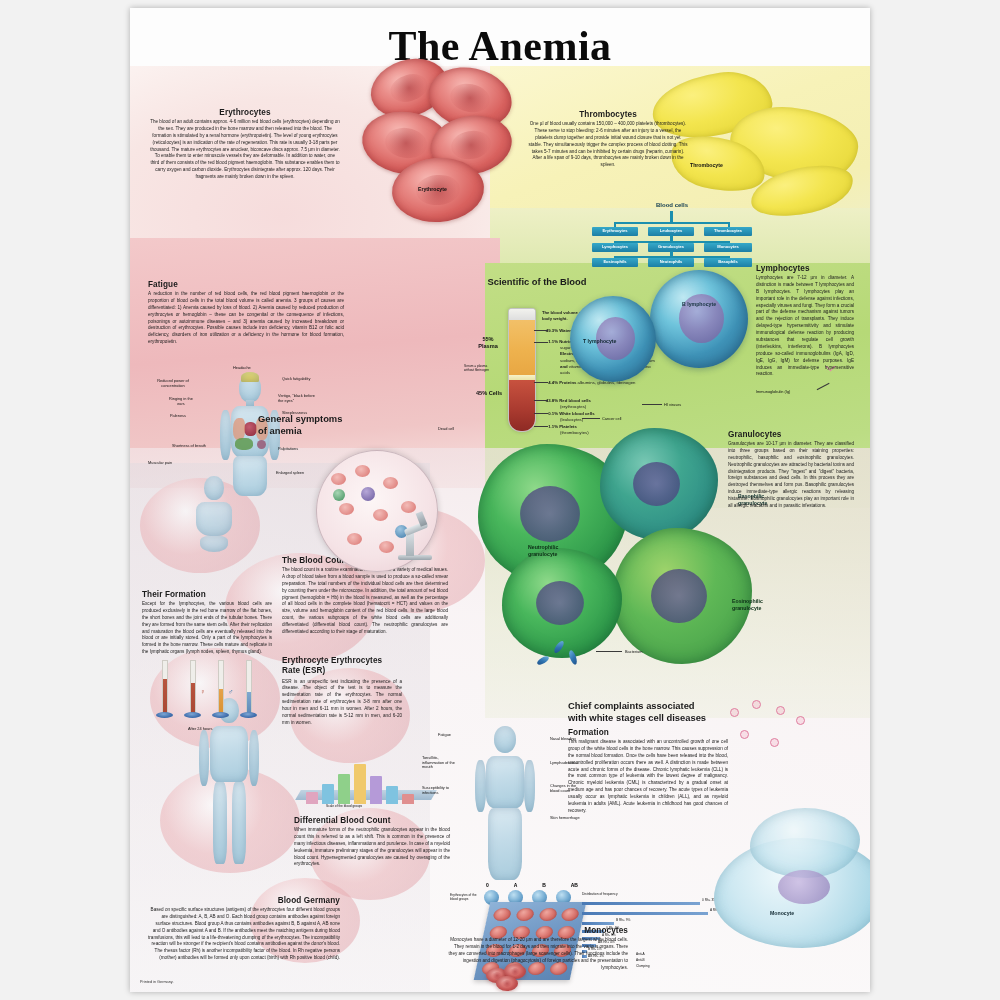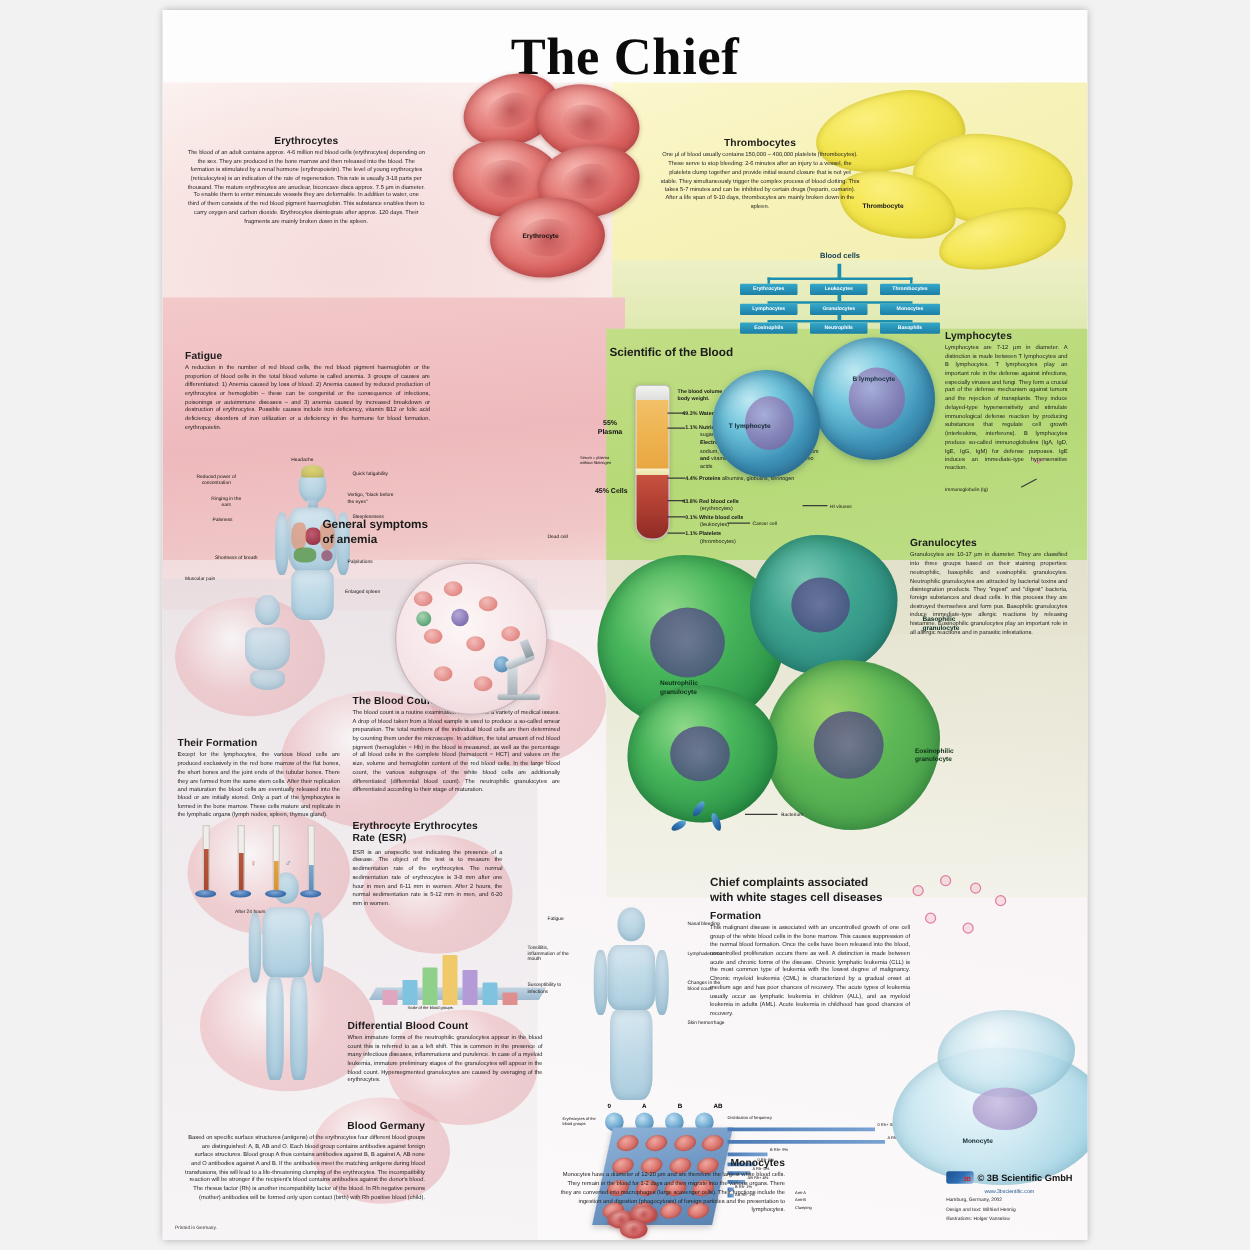--- a/index.html
+++ b/index.html
@@ -175,21 +175,21 @@
 
   <div class="rbcblob" style="left:10px;top:470px;width:120px;height:95px;"></div>
   <div class="rbcblob" style="left:95px;top:545px;width:150px;height:110px;"></div>
   <div class="rbcblob" style="left:215px;top:500px;width:140px;height:105px;"></div>
   <div class="rbcblob" style="left:20px;top:640px;width:130px;height:100px;"></div>
   <div class="rbcblob" style="left:160px;top:660px;width:120px;height:95px;"></div>
   <div class="rbcblob" style="left:30px;top:760px;width:140px;height:105px;"></div>
   <div class="rbcblob" style="left:180px;top:800px;width:120px;height:92px;"></div>
   <div class="rbcblob" style="left:120px;top:870px;width:110px;height:85px;"></div>
 
-  <div class="title">The Chief</div>
+  <div class="title">The Anemia</div>
 
   <div class="ery" style="left:240px;top:52px;width:78px;height:56px;transform:rotate(-18deg);"></div>
   <div class="ery" style="left:298px;top:60px;width:84px;height:60px;transform:rotate(12deg);"></div>
   <div class="ery" style="left:232px;top:104px;width:88px;height:62px;transform:rotate(8deg);"></div>
   <div class="ery" style="left:300px;top:108px;width:82px;height:58px;transform:rotate(-10deg);"></div>
   <div class="ery" style="left:262px;top:150px;width:92px;height:64px;transform:rotate(-4deg);"></div>
   <div class="lbl" style="left:288px;top:178px;">Erythrocyte</div>
 
   <div class="thr" style="left:522px;top:66px;width:120px;height:62px;border-radius:60% 40% 55% 45%/55% 60% 40% 45%;transform:rotate(-8deg);"></div>
   <div class="thr" style="left:600px;top:100px;width:128px;height:74px;border-radius:45% 55% 40% 60%/50% 45% 55% 50%;transform:rotate(6deg);"></div>
@@ -426,21 +426,21 @@
     <div class="esrbase" style="left:32px;top:54px;"></div>
     <div class="esrtube" style="left:66px;top:2px;height:54px;background:linear-gradient(180deg,#efeeea 0%,#efeeea 52%,#e5a24a 52%,#d9912f 100%);"></div>
     <div class="esrbase" style="left:60px;top:54px;"></div>
     <div class="esrtube" style="left:94px;top:2px;height:54px;background:linear-gradient(180deg,#efeeea 0%,#efeeea 58%,#7fa8cf 58%,#5b87b5 100%);"></div>
     <div class="esrbase" style="left:88px;top:54px;"></div>
     <div style="position:absolute;left:48px;top:30px;color:#b8553f;font-size:7px;">♀</div>
     <div style="position:absolute;left:76px;top:30px;color:#3f78ab;font-size:7px;">♂</div>
   </div>
   <div class="lbl sm" style="left:58px;top:718px;">After 24 hours</div>
 
-  <div class="blk" style="left:148px;top:808px;width:156px;">
+  <div class="blk" style="left:164px;top:808px;width:156px;">
     <h3>Differential Blood Count</h3>
     <p>When immature forms of the neutrophilic granulocytes appear in the blood count this is referred to as a left shift. This is common in the presence of many infectious diseases, inflammations and purulence. In case of a myeloid leukemia, immature preliminary stages of the granulocytes will appear in the blood count. Hypersegmented granulocytes are caused by overaging of the erythrocytes.</p>
   </div>
   <div style="position:absolute;left:168px;top:742px;width:136px;height:54px;">
     <div style="position:absolute;left:0;bottom:4px;width:136px;height:10px;transform:skewX(-30deg);background:linear-gradient(180deg,#b9cfe0,#8fb0ca);opacity:.85;"></div>
     <div class="dbar" style="left:8px;width:12px;height:12px;background:#e0a5bf;"></div>
     <div class="dbar" style="left:24px;width:12px;height:20px;background:#7fc3e0;"></div>
     <div class="dbar" style="left:40px;width:12px;height:30px;background:#8fd08a;"></div>
     <div class="dbar" style="left:56px;width:12px;height:40px;background:#f0c96b;"></div>
     <div class="dbar" style="left:72px;width:12px;height:28px;background:#b59ad8;"></div>
@@ -569,26 +569,17 @@
   <div class="monoblob" style="left:584px;top:830px;width:170px;height:110px;"></div>
   <div class="monoblob" style="left:620px;top:800px;width:110px;height:70px;opacity:.85;"></div>
   <div style="position:absolute;left:648px;top:862px;width:52px;height:34px;border-radius:50%;background:radial-gradient(circle at 40% 35%,#c9b4e0,#8d79b5);opacity:.75;"></div>
   <div class="lbl" style="left:640px;top:902px;color:#122a33;">Monocyte</div>
 
   <div class="blk rt" style="left:318px;top:918px;width:180px;">
     <h3 style="text-align:right;">Monocytes</h3>
     <p style="text-align:right;">Monocytes have a diameter of 12-20 µm and are therefore the largest white blood cells. They remain in the blood for 1-2 days and then migrate into the various organs. There they are converted into macrophages (large scavenger cells). Their functions include the ingestion and digestion (phagocytosis) of foreign particles and the presentation to lymphocytes.</p>
   </div>
 
-  <div class="pub">
-    <div>
-      <span class="logo3b"></span><span class="brand">© 3B Scientific GmbH</span>
-    </div>
-    <div class="url" style="text-align:center;">www.3bscientific.com</div>
-    <div class="meta">Hamburg, Germany, 2002</div>
-    <div class="meta">Design and text: Wilfried Hennig</div>
-    <div class="meta">Illustrations: Holger Vanselow</div>
-  </div>
 
   <div class="printed">Printed in Germany.</div>
 
  </div>
 </div>
 
 </body></html>

